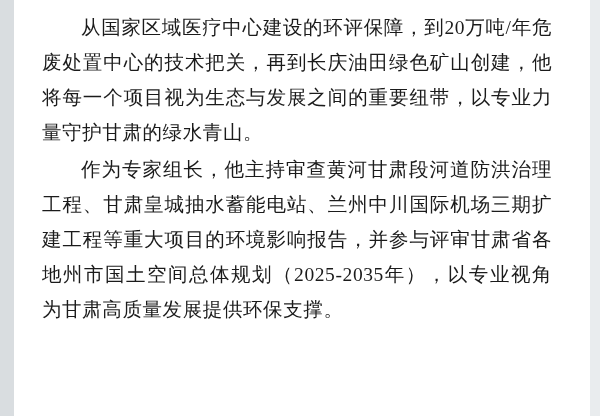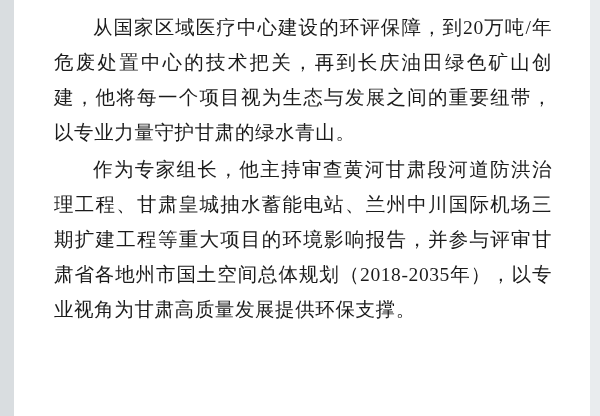--- a/index.html
+++ b/index.html
@@ -37,21 +37,20 @@
     background: #e9ecee;
   }
   .content {
     position: absolute;
     left: 14px;
     top: 0;
     right: 10px;
     bottom: 0;
     padding: 10px 38px 0 28px;
     box-sizing: border-box;
-    margin-left: 12px;
   }
   .para {
     margin: 0 0 0 0;
     text-indent: 2em;
     font-family: "Liberation Serif", serif;
     font-size: 19.5px;
     line-height: 35px;
     color: #1b1b1b;
     text-align: justify;
     text-justify: inter-ideograph;
@@ -62,15 +61,15 @@
   }
 </style>
 </head>
 <body>
 
 <div class="page">
   <div class="left-rail"></div>
   <div class="right-rail"></div>
   <div class="content">
     <p class="para">从国家区域医疗中心建设的环评保障，到20万吨/年危废处置中心的技术把关，再到长庆油田绿色矿山创建，他将每一个项目视为生态与发展之间的重要纽带，以专业力量守护甘肃的绿水青山。</p>
-    <p class="para">作为专家组长，他主持审查黄河甘肃段河道防洪治理工程、甘肃皇城抽水蓄能电站、兰州中川国际机场三期扩建工程等重大项目的环境影响报告，并参与评审甘肃省各地州市国土空间总体规划（2018-2035年），以专业视角为甘肃高质量发展提供环保支撑。</p>
+    <p class="para">作为专家组长，他主持审查黄河甘肃段河道防洪治理工程、甘肃皇城抽水蓄能电站、兰州中川国际机场三期扩建工程等重大项目的环境影响报告，并参与评审甘肃省各地州市国土空间总体规划（2025-2035年），以专业视角为甘肃高质量发展提供环保支撑。</p>
   </div>
 </div>
 
 </body></html>

